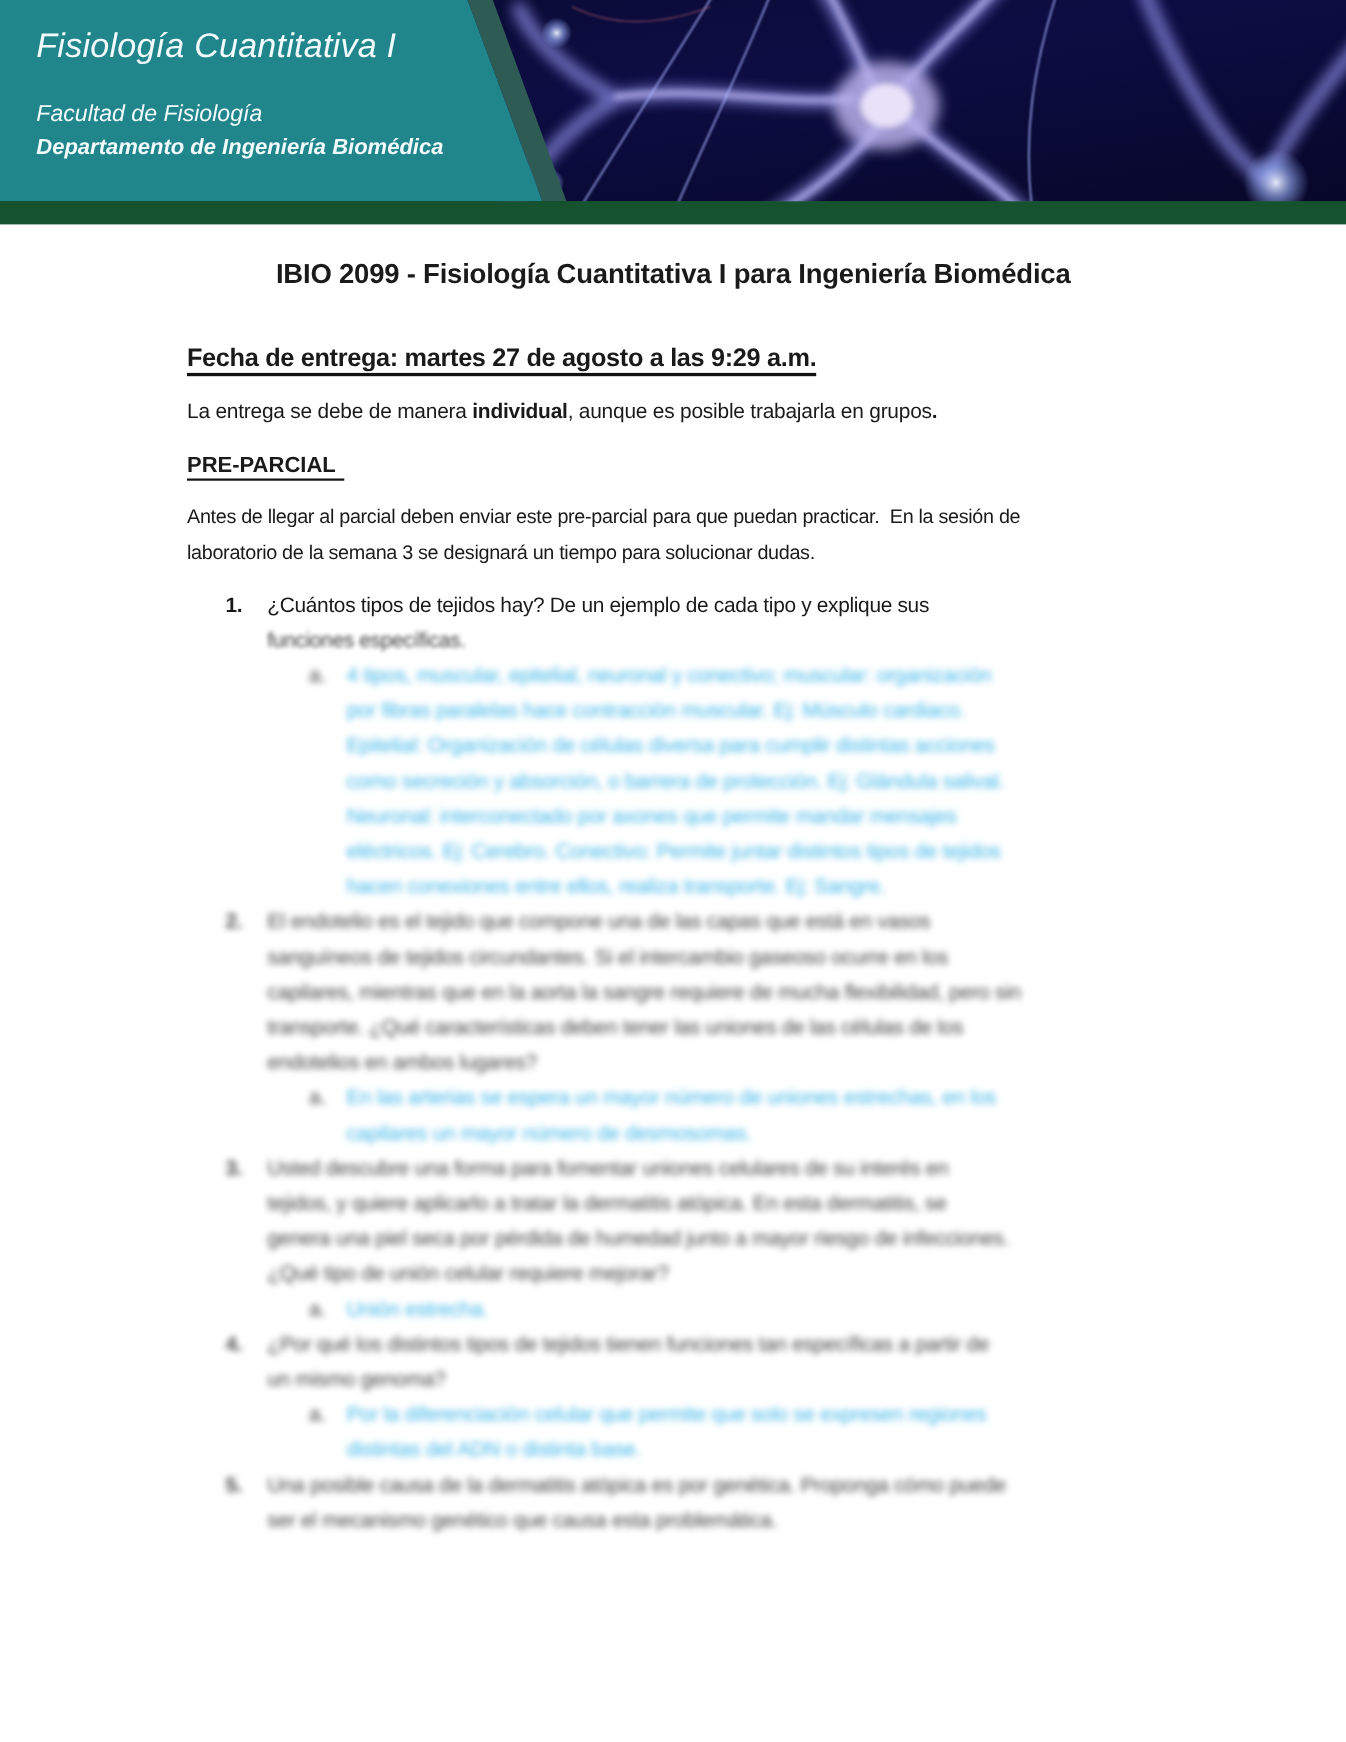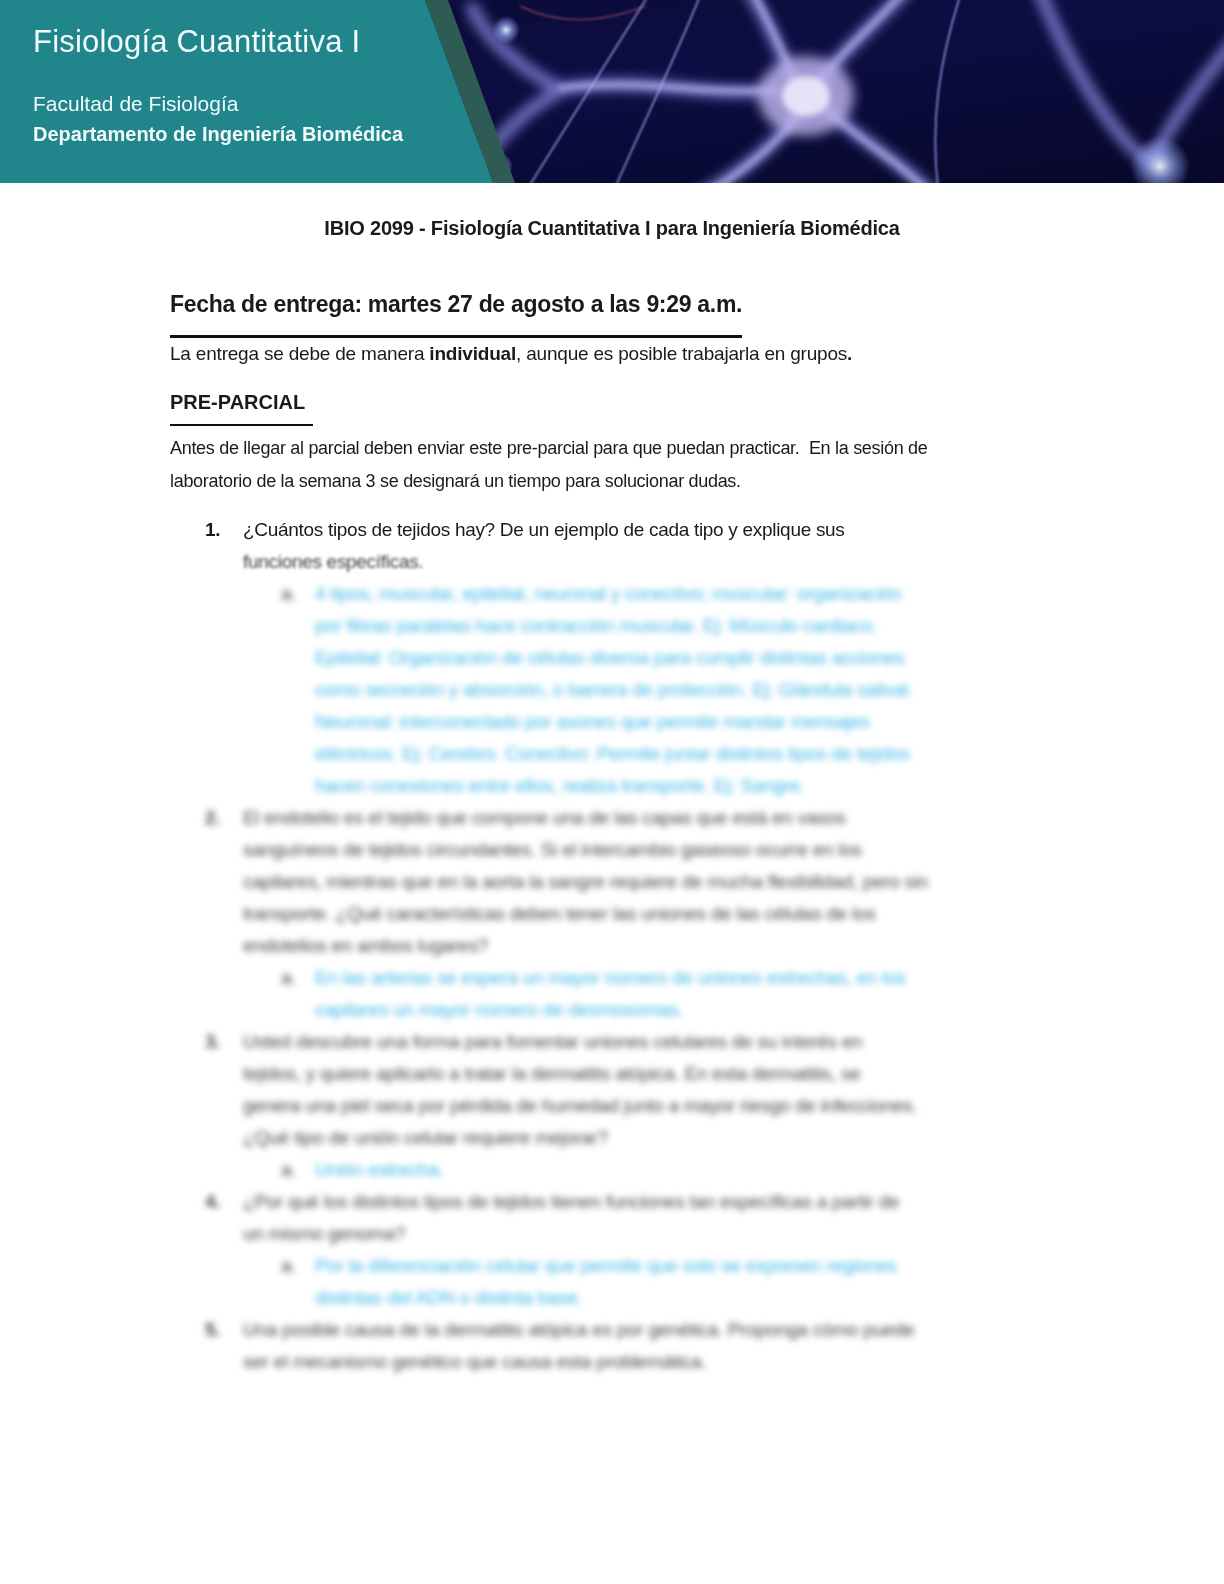--- a/index.html
+++ b/index.html
@@ -5,34 +5,34 @@
   * { box-sizing: border-box; }
   html,body { margin:0; padding:0; }
   body {
     width:1224px; height:1584px;
     background:#ffffff;
     font-family:"Liberation Sans", sans-serif;
     color:#1a1a1a;
     overflow:hidden;
   }
   
-  .banner { position:relative; width:1224px; height:183px; background:#6d28d9; overflow:hidden; }
+  .banner { position:relative; width:1224px; height:204px; background:#14532d; overflow:hidden;font-style:italic; }
   .banner svg { position:absolute; inset:0; display:block; }
   .banner-text { position:absolute; left:33px; top:0; width:420px; color:#f2fbfc; }
   .b-title { position:absolute; left:0; top:24px; font-size:31px; font-weight:400; letter-spacing:.2px; white-space:pre; }
   .b-sub1  { position:absolute; left:0; top:92px; font-size:21px; font-weight:400; white-space:pre; }
   .b-sub2  { position:absolute; left:0; top:123px; font-size:20px; font-weight:700; white-space:pre;text-align:right; }
   
   main { padding:0 170px; }
-  .doc-title { text-align:center; font-size:20px; font-weight:700; margin:32px 0 0 0; line-height:26px; letter-spacing:-.2px; }
+  .doc-title { text-align:center; font-size:25px; font-weight:700; margin:32px 0 0 0; line-height:26px; letter-spacing:-.2px; }
   .h-due { margin:50px 0 0 0; font-size:23px; font-weight:700; line-height:27px; letter-spacing:-.3px; }
-  .h-due span { border-bottom:3px solid #111; padding-bottom:18px; }
+  .h-due span { border-bottom:3px solid #111; padding-bottom:1px; }
   .p-intro { margin:24px 0 0 0; font-size:19px; line-height:24px; letter-spacing:-.2px; white-space:pre; }
   .h-small { margin:24px 0 0 0; font-size:20px; font-weight:700; line-height:24px; }
-  .h-small span { border-bottom:2.5px solid #111; padding-bottom:11px; }
+  .h-small span { border-bottom:2.5px solid #111; padding-bottom:1px; }
   .h-small.pad span { padding-right:8px; }
   .p-body { margin:18px 0 0 0; font-size:18px; line-height:33px; letter-spacing:-.3px; white-space:pre; }
   .h-act { margin-top:12px; }
   
   .q-list { margin-top:16px; font-size:19px; letter-spacing:-.3px; }
   .q-row { display:flex; padding-left:35px; }
   .q-num { flex:none; width:38px; font-weight:700; line-height:32px; }
   .q-text { flex:1 1 auto; min-width:0; }
   .q-line { line-height:32px; white-space:pre; }
   .a-row { display:flex; padding-left:111px; }

